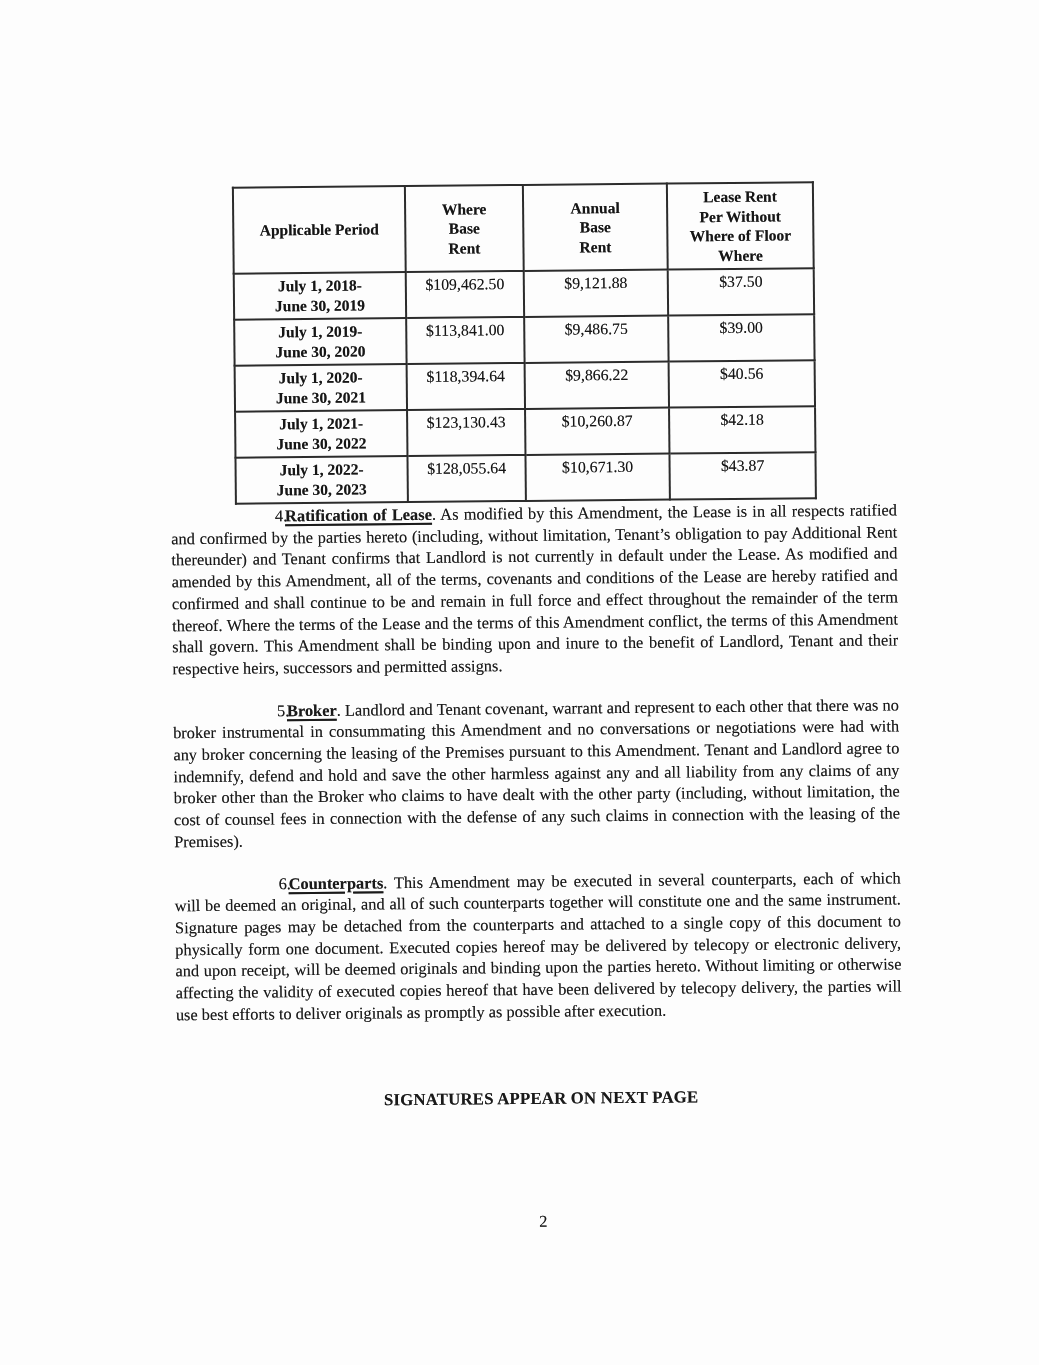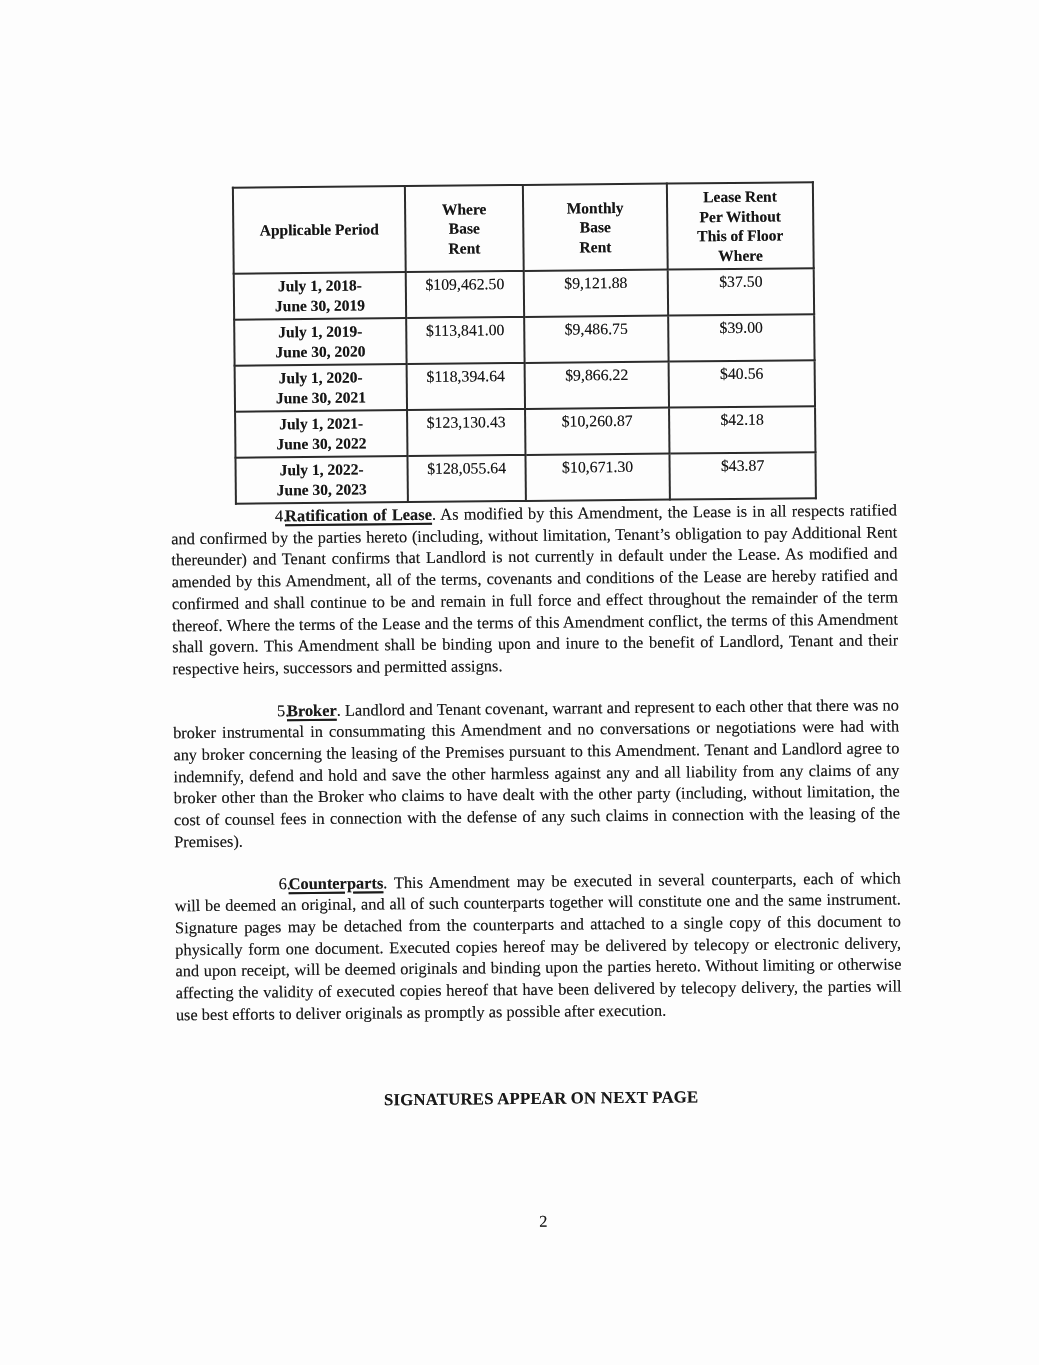--- a/index.html
+++ b/index.html
@@ -129,28 +129,28 @@
         <tr>
           <th>
             <div>Applicable Period</div>
           </th>
           <th>
             <div>Where</div>
             <div>Base</div>
             <div>Rent</div>
           </th>
           <th>
-            <div>Monthly</div>
+            <div>Annual</div>
             <div>Base</div>
             <div>Rent</div>
           </th>
           <th>
             <div>Lease Rent</div>
             <div>Per Without</div>
-            <div>This of Floor</div>
+            <div>Where of Floor</div>
             <div>Where</div>
           </th>
         </tr>
       </thead>
       <tbody>
         <tr>
           <td class="period-cell">
             <div>July 1, 2018-</div>
             <div>June 30, 2019</div>
           </td>

